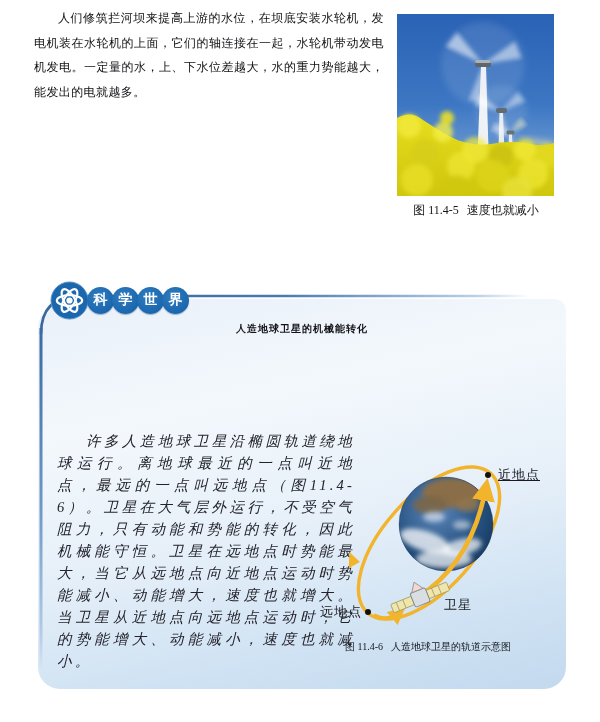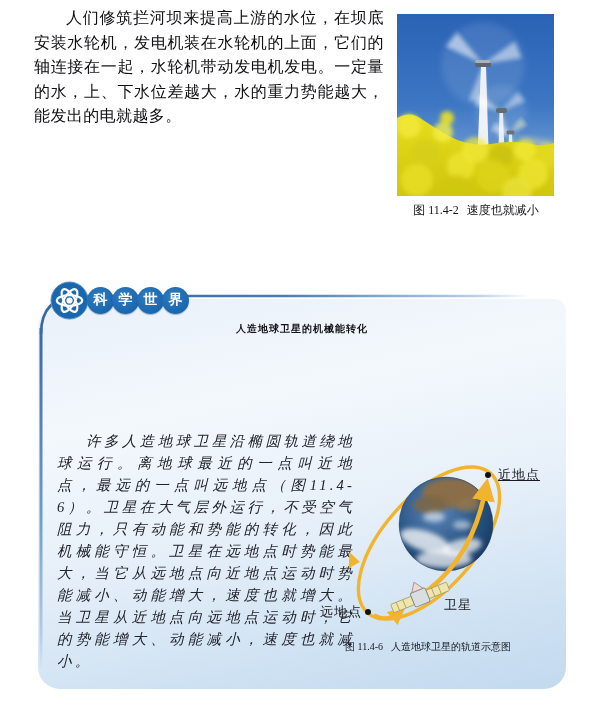--- a/index.html
+++ b/index.html
@@ -1,21 +1,21 @@
 <!DOCTYPE html>
 <html><head>
 <meta charset="utf-8">
 <style>
   html,body{margin:0;padding:0;background:#ffffff;}
   .page{position:relative;width:600px;height:722px;background:#ffffff;overflow:hidden;
         font-family:"Liberation Serif","DejaVu Serif",serif;color:#111;}
 
   
   .top-text{position:absolute;left:34px;top:6px;width:350px;}
-  .top-text p{margin:0;font-size:16px;line-height:24.6px;text-align:justify;
+  .top-text p{margin:0;font-size:12px;line-height:24.6px;text-align:justify;
               text-indent:2em;letter-spacing:0.4px;color:#101014;}
 
   
   .fig1-photo{position:absolute;left:397px;top:14px;width:157px;height:182px;overflow:hidden;}
   .fig1-caption{position:absolute;left:378px;top:202px;width:196px;text-align:center;
                 font-size:12px;color:#16161a;white-space:nowrap;}
   .cap-label{margin-right:8px;}
 
   
   .science-box{position:absolute;left:38px;top:299px;width:528px;height:390px;
@@ -144,21 +144,21 @@
         <circle cx="64" cy="152" r="14" fill="#efe732" opacity="0.7"></circle>
         <circle cx="96" cy="162" r="16" fill="#ddd41a" opacity="0.8"></circle>
         <circle cx="136" cy="160" r="15" fill="#f0e835" opacity="0.7"></circle>
         <circle cx="20" cy="166" r="16" fill="#e8df26" opacity="0.8"></circle>
         <circle cx="60" cy="175" r="14" fill="#d0c710" opacity="0.8"></circle>
         <circle cx="120" cy="178" r="15" fill="#eae13a" opacity="0.8"></circle>
       </g>
     </svg>
   </div>
   <div class="fig1-caption">
-    <span class="cap-label">图 11.4-2</span><span>速度也就减小</span>
+    <span class="cap-label">图 11.4-5</span><span>速度也就减小</span>
   </div>
 
   <div class="science-box"></div>
 
   <svg class="box-border-svg" width="528" height="412" viewBox="0 0 528 412">
     <defs>
       <linearGradient id="gTop" gradientUnits="userSpaceOnUse" x1="40" y1="0" x2="492" y2="0">
         <stop offset="0" stop-color="#36679e"></stop>
         <stop offset="0.45" stop-color="#4a7ab2"></stop>
         <stop offset="0.88" stop-color="#b9d0e8"></stop>

